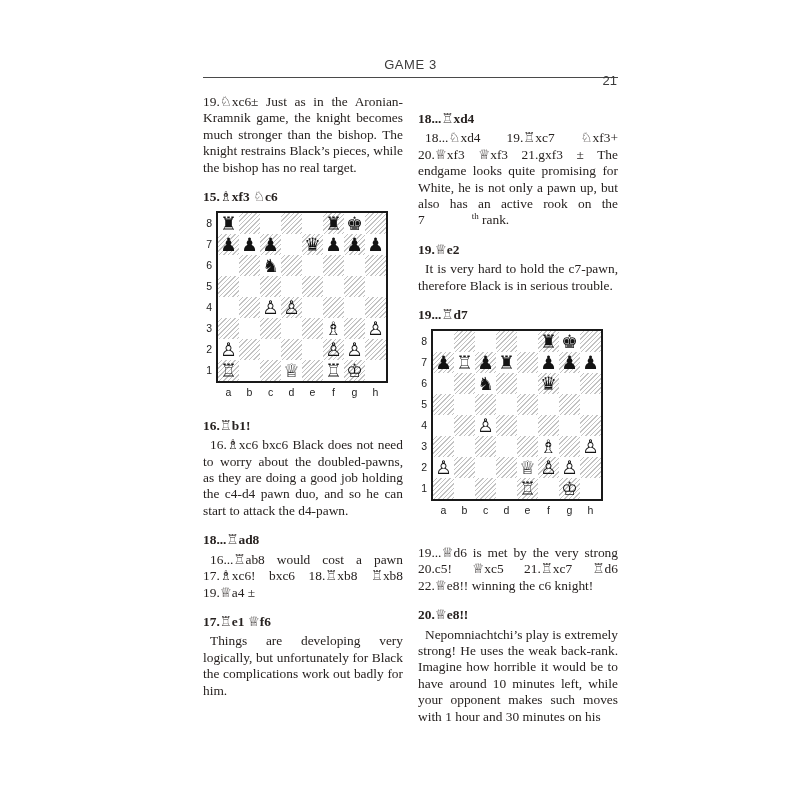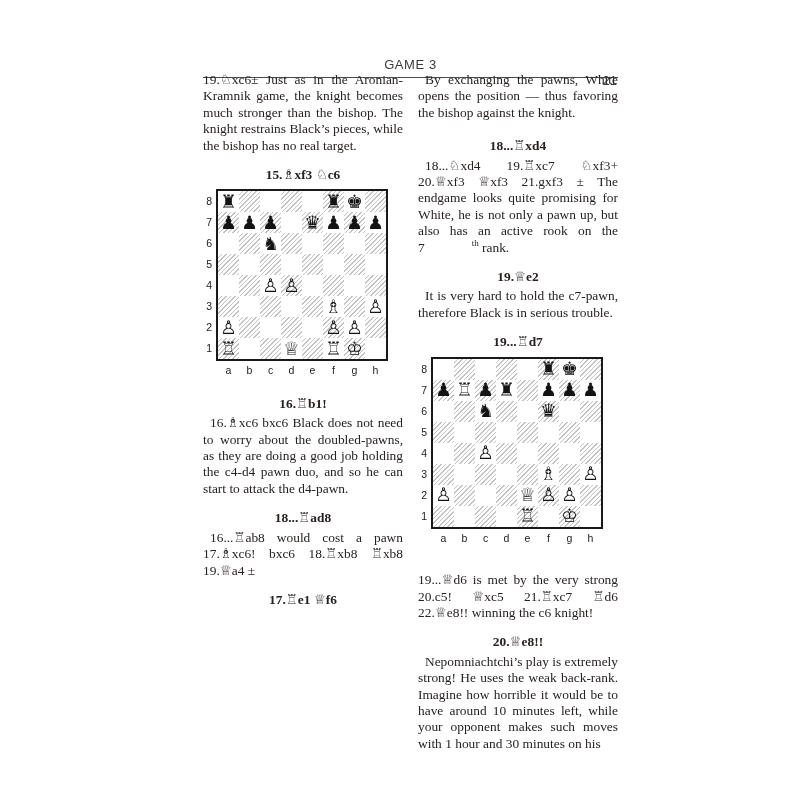--- a/index.html
+++ b/index.html
@@ -3,26 +3,26 @@
 <meta charset="utf-8">
 <style>
   html,body{margin:0;padding:0;background:#ffffff;}
   .page{position:relative;width:800px;height:800px;background:#ffffff;
         font-family:"Liberation Serif","DejaVu Serif","DejaVu Sans",serif;color:#272220;}
   .pageheader{position:absolute;left:203px;top:53px;width:415px;height:24px;
         border-bottom:1px solid #4a4a4a;
         font-family:Liberation Sans, sans-serif;font-size:13px;color:#3b3b3b;}
   .htitle{position:absolute;left:0;right:0;top:4px;text-align:center;letter-spacing:0.6px;}
   .pagenum{position:absolute;right:1px;top:20px;}
-  .col{position:absolute;top:72px;width:200px;font-size:13.4px;line-height:16.4px;text-align:justify;}
+  .col{position:absolute;top:94px;width:200px;font-size:13.4px;line-height:16.4px;text-align:justify;}
   .col.left{left:203px;}
   .col.right{left:418px;}
   p{margin:0;}
   p.ind{text-indent:7px;}
-  .move{font-weight:bold;margin:13px 0 3px;text-align:center;}
+  .move{font-weight:bold;margin:13px 0 3px;text-align:left;}
   .mt17{margin-top:17px;}
   .mt14{margin-top:26px;}
   sup{font-size:9px;line-height:0;padding-left:47px;}
   .diagram{position:relative;margin:6px 0 4px;padding-left:13px;width:172px;}
   .ranks{position:absolute;left:0;top:2px;width:11px;}
   .rlab{height:21px;line-height:21px;font-family:"Liberation Sans","DejaVu Sans",sans-serif;
         font-size:10.5px;text-align:right;padding-right:2px;color:#222;}
   .board{display:grid;grid-template-columns:repeat(8,21px);border:2px solid #191919;width:168px;background:#fff;}
   .sq{width:21px;height:21px;display:flex;align-items:center;justify-content:center;}
   .sq.dark{background-image:repeating-linear-gradient(135deg,#ffffff 0px,#ffffff 2.2px,#c3c3c3 2.2px,#c3c3c3 3.2px);}
@@ -176,24 +176,24 @@
           <div class="flab">g</div>
           <div class="flab">h</div>
         </div>
     </div>
 
     <p class="move mt17">16.♖b1!</p>
     <p class="body ind">16.♗xc6 bxc6 Black does not need to worry about the doubled-pawns, as they are doing a good job holding the c4-d4 pawn duo, and so he can start to attack the d4-pawn.</p>
     <p class="move">18...♖ad8</p>
     <p class="body ind">16...♖ab8 would cost a pawn 17.♗xc6! bxc6 18.♖xb8 ♖xb8 19.♕a4 ±</p>
     <p class="move">17.♖e1 ♕f6</p>
+    <p class="body ind">Things are developing very logically, but unfortunately for Black the complications work out badly for him.</p>
   </div>
 
   <div class="col right">
-    <p class="body ind">By exchanging the pawns, White opens the position — thus favoring the bishop against the knight.</p>
     <p class="move mt17">18...♖xd4</p>
     <p class="body ind"><span>18...♘xd4 19.♖xc7 ♘xf3+ 20.♕xf3 ♕xf3 21.gxf3 ± The endgame looks quite promising for White, he is not only a pawn up, but also has an active rook on the 7</span><sup>th</sup><span> rank.</span></p>
     <p class="move">19.♕e2</p>
     <p class="body ind">It is very hard to hold the c7-pawn, therefore Black is in serious trouble.</p>
     <p class="move">19...♖d7</p>
 
     <div class="diagram">
       <div class="ranks">
           <div class="rlab">8</div>
           <div class="rlab">7</div>

